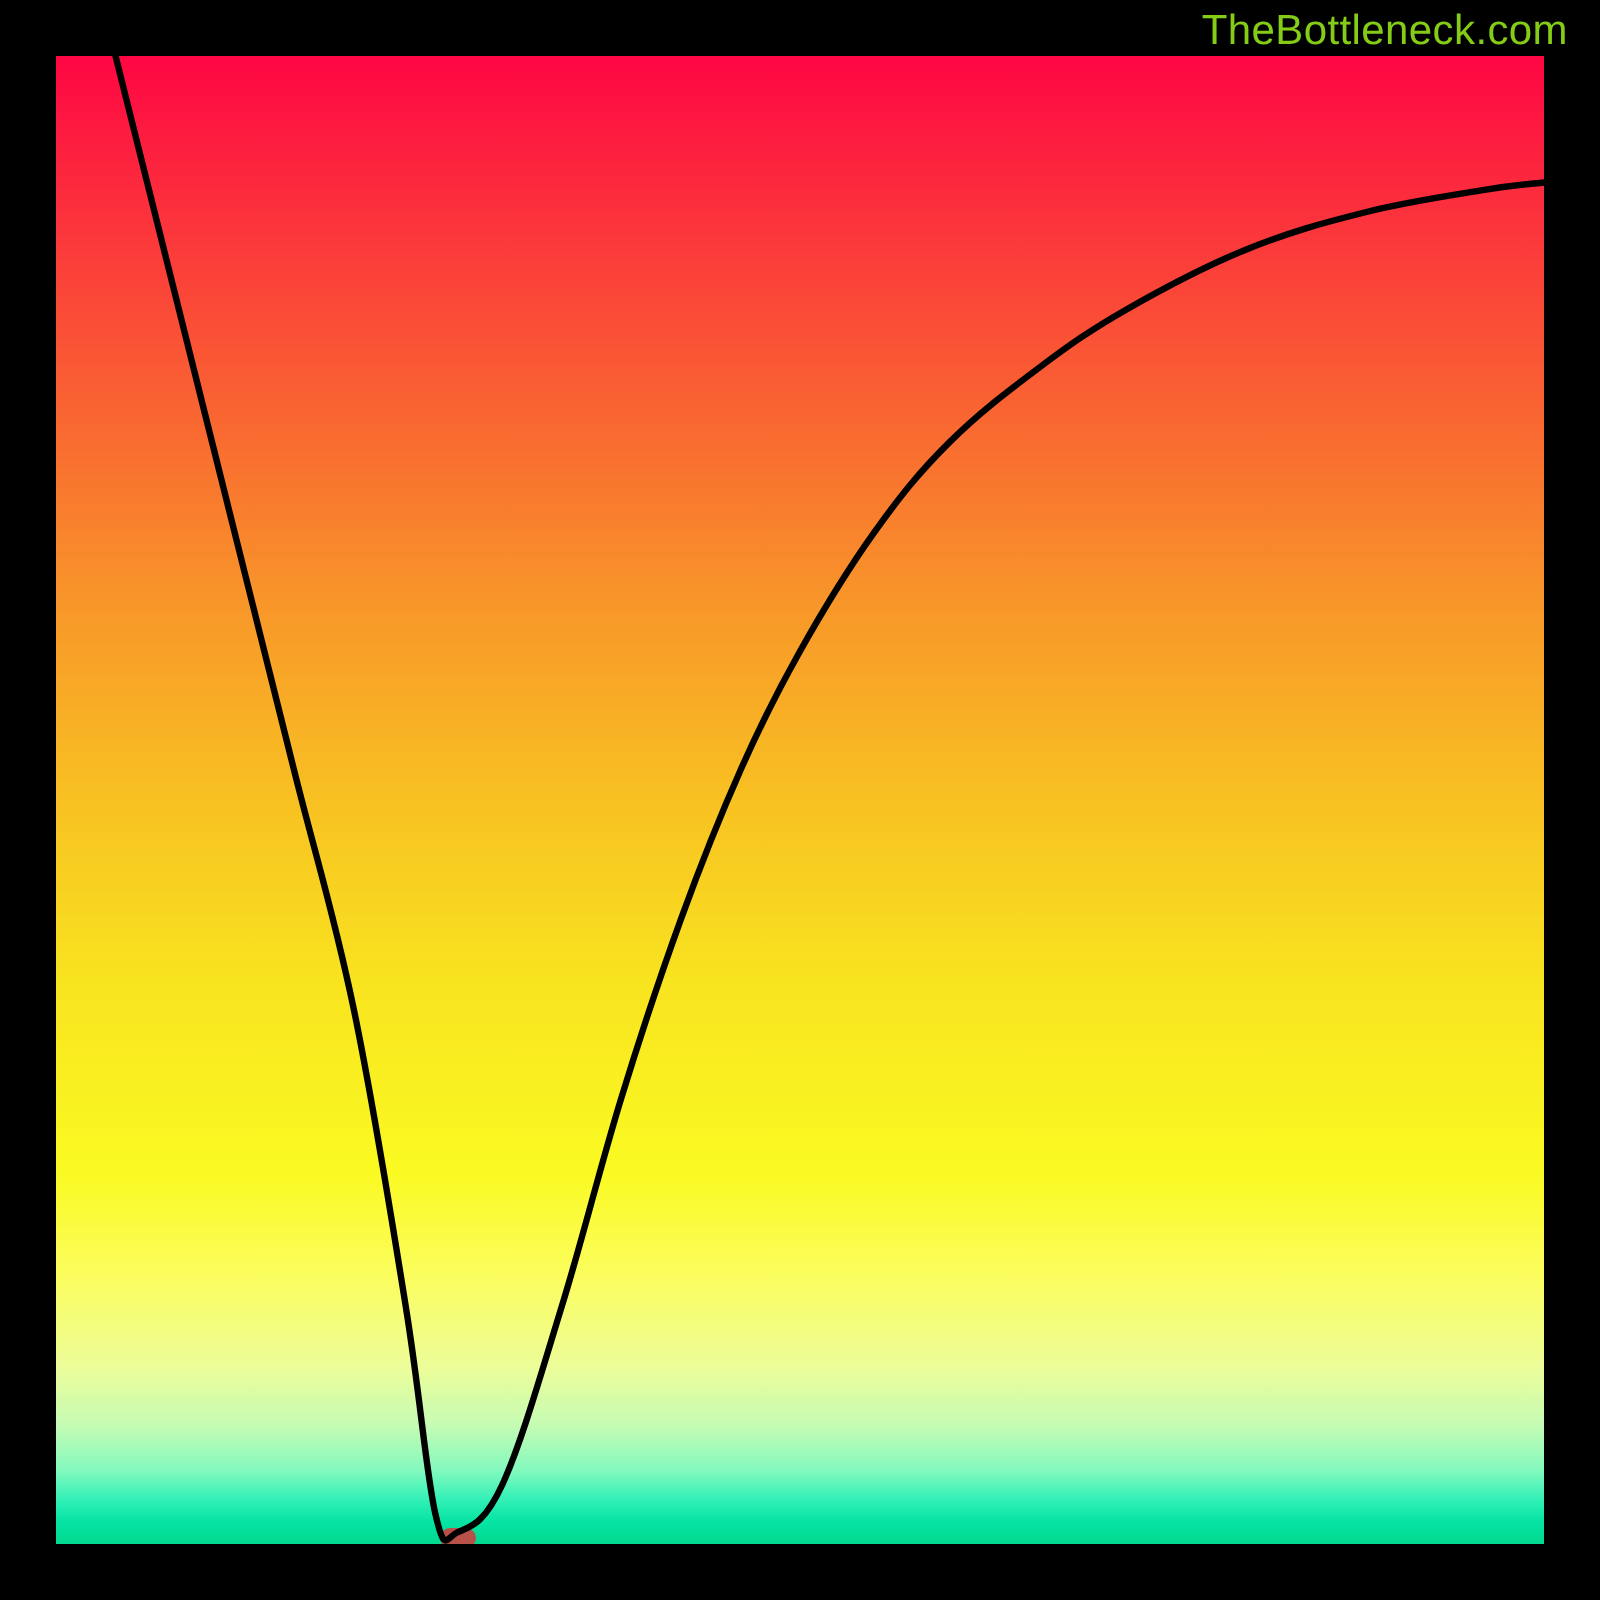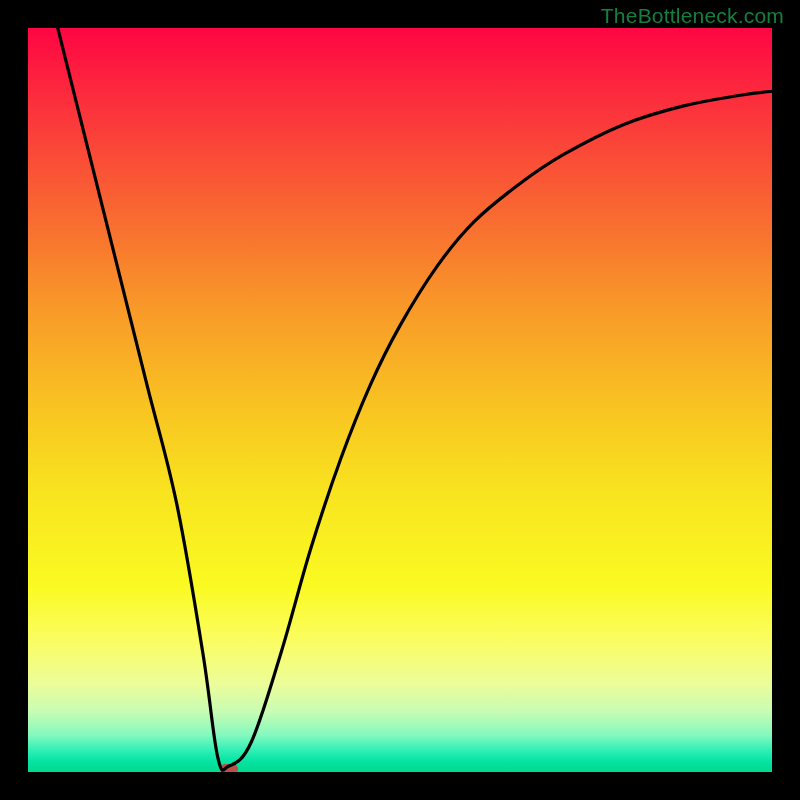--- a/index.html
+++ b/index.html
@@ -14,21 +14,21 @@
   .stage {
     position: relative;
     width: 800px;
     height: 800px;
     background: #000;
   }
   .watermark {
     position: absolute;
     top: 4px;
     right: 16px;
-    color: #15803d;
+    color: #84cc16;
     font-size: 21px;
     font-weight: 400;
     letter-spacing: 0.2px;
     z-index: 30;
     user-select: none;
   }
   .plot-area {
     position: absolute;
     left: 28px;
     top: 28px;

